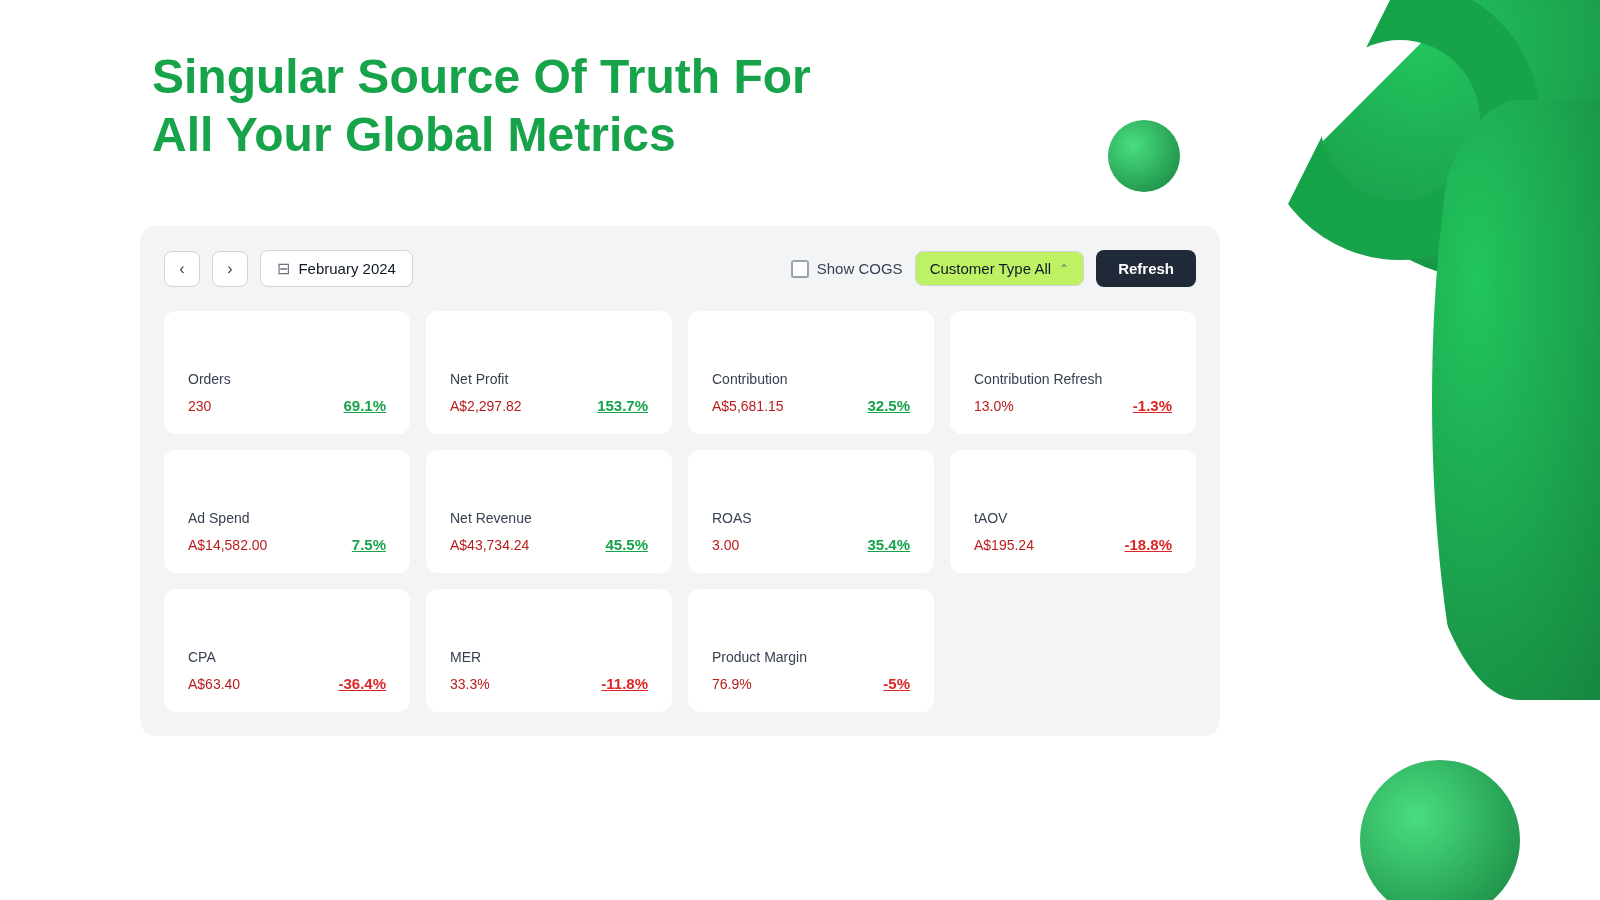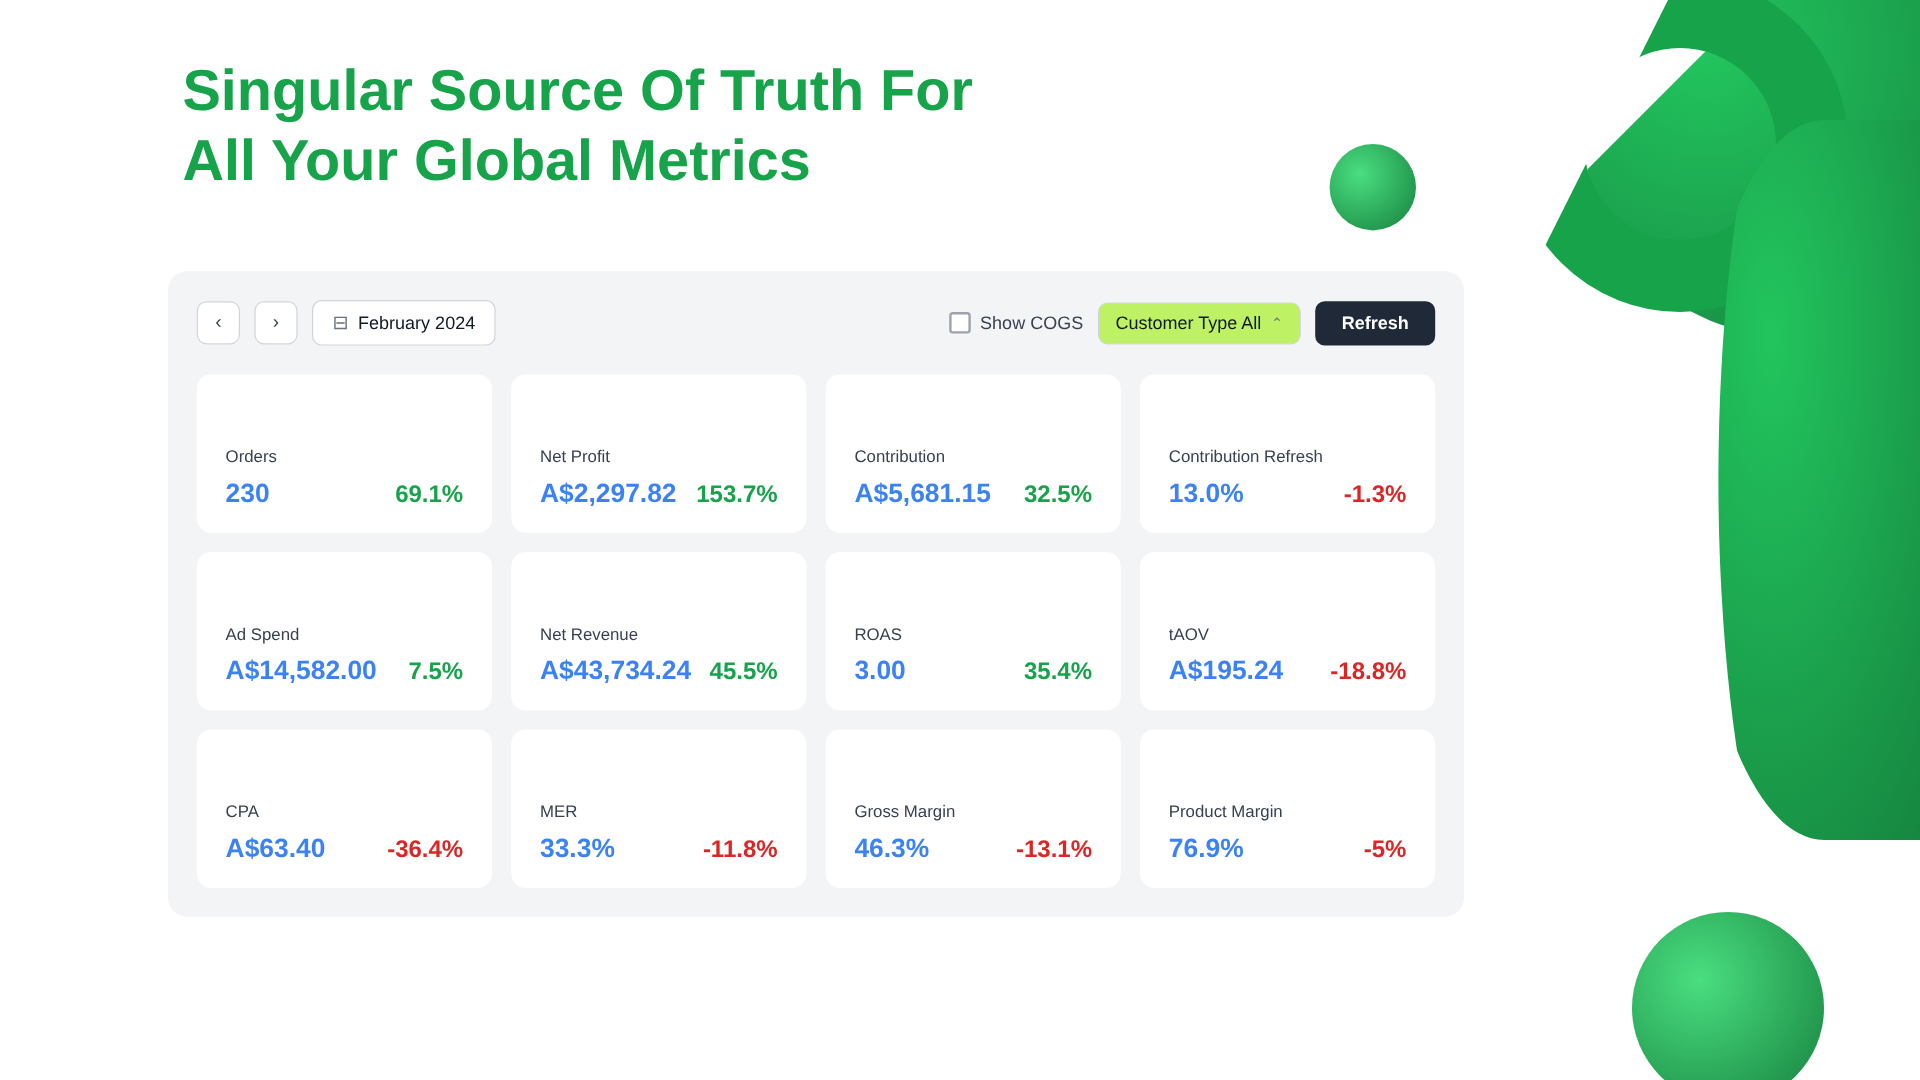--- a/index.html
+++ b/index.html
@@ -194,27 +194,28 @@
       color: #374151;
       font-weight: 400;
       margin-top: 40px;
     }
     .metric-row {
       display: flex;
       align-items: baseline;
       justify-content: space-between;
     }
     .metric-value {
-      font-size: 22px;
-      font-weight: 700;
-      color: #3b82f6;
+      font-size: 14px;
+      font-weight: 400;
+      color: #b91c1c;
     }
     .metric-change {
-      font-size: 20px;
+      font-size: 15px;
       font-weight: 600;
+      text-decoration: underline;
     }
     .positive { color: #16a34a; }
     .negative { color: #dc2626; }
   </style>
 </head>
 <body>
 
 <div class="deco-top-right"></div>
 <div class="deco-top-right-curve"></div>
 <div class="deco-circle-mid"></div>
@@ -319,27 +320,20 @@
         </div>
       </div>
       <div class="metric-card">
         <div class="metric-label">MER</div>
         <div class="metric-row">
           <span class="metric-value">33.3%</span>
           <span class="metric-change negative">-11.8%</span>
         </div>
       </div>
       <div class="metric-card">
-        <div class="metric-label">Gross Margin</div>
-        <div class="metric-row">
-          <span class="metric-value">46.3%</span>
-          <span class="metric-change negative">-13.1%</span>
-        </div>
-      </div>
-      <div class="metric-card">
         <div class="metric-label">Product Margin</div>
         <div class="metric-row">
           <span class="metric-value">76.9%</span>
           <span class="metric-change negative">-5%</span>
         </div>
       </div>
     </div>
 </div>
 
 </body></html>

